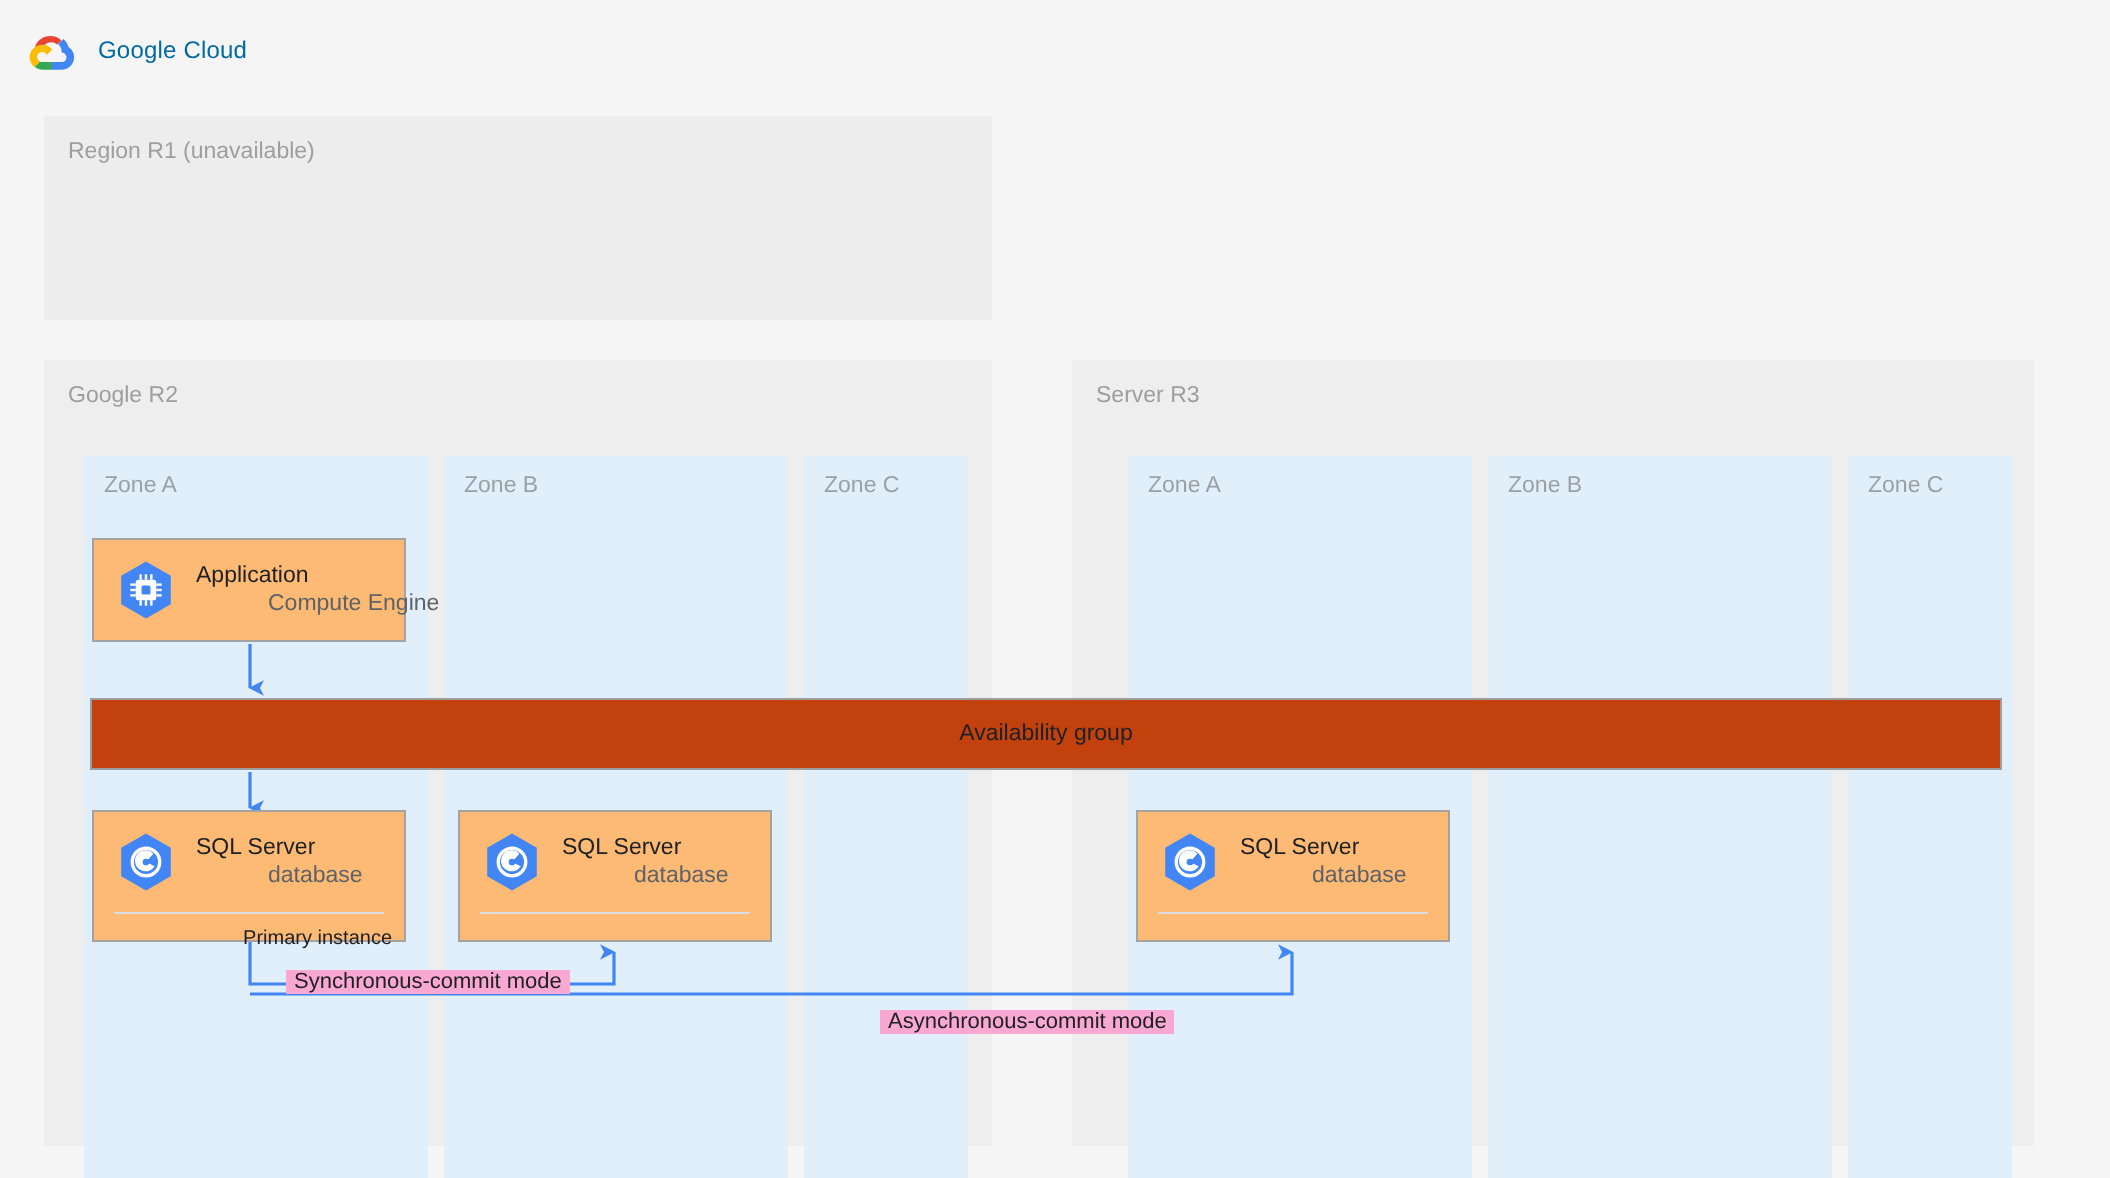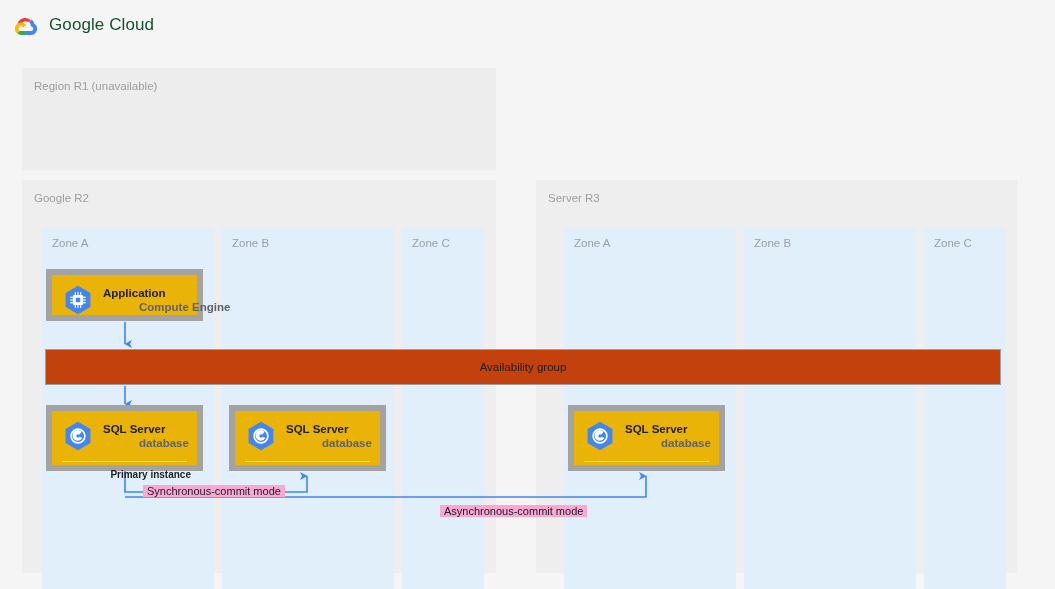--- a/index.html
+++ b/index.html
@@ -24,22 +24,22 @@
   .brand {
     position: absolute;
     left: 14px;
     top: 12px;
     display: flex;
     align-items: center;
     gap: 9px;
   }
   .brand-logo { width: 26px; height: 26px; display: block; }
   .brand-text {
-    font-size: 17px;
-    color: #14532d;
+    font-size: 12px;
+    color: #0369a1;
     letter-spacing: .1px;
     white-space: nowrap;
   }
 
   
   .region {
     position: absolute;
     background: #eeeeee;
   }
   .region-label {
@@ -62,24 +62,23 @@
     left: 10px;
     top: 9px;
     font-size: 11.5px;
     color: #9aa0a6;
     white-space: nowrap;
   }
 
   
   .card {
     position: absolute;
-    background: #eab308;
-    border: 6px solid #a3a3a3;
+    background: #fdba74;
+    border: 1px solid #a3a3a3;
     box-sizing: border-box;
-    font-weight: bold;
   }
   .card-main {
     display: flex;
     align-items: center;
     gap: 9px;
     padding: 9px 10px;
   }
   .card-icon { width: 32px; height: 32px; flex: 0 0 32px; display: block; }
   .card-text { display: flex; flex-direction: column; justify-content: center; }
   .card-title {
@@ -154,21 +153,21 @@
   <div class="brand">
     <svg class="brand-logo" viewBox="0 0 40 32">
       <path d="M24.3 10.2l1.2-1.2 .1-.5c-2.2-2-5.2-3.2-8.5-3.2C11.5 5.3 6.8 9 5.3 14c.2-.1 .5-.2 .8-.1l5.9-1s .3-.5 .5-.5c1.3-1.4 3.2-2.3 5.3-2.3 1.7 0 3.3 .6 4.5 1.6l2-1.5z" fill="#ea4335"></path>
       <path d="M31.3 13.9c-.7-2.5-2.1-4.7-4-6.4l-4.1 4.1c1.7 1.4 2.7 3.4 2.7 5.7v.7c2 0 3.7 1.7 3.7 3.7s-1.7 3.6-3.7 3.6h-7.4l-.7 .8v4.4l.7 .7h7.4c5.3 0 9.6-4.3 9.6-9.6 0-3.2-1.6-6.1-4.2-7.7z" fill="#4285f4"></path>
       <path d="M10.9 31.2h7.4V25.3h-7.4c-.5 0-1-.1-1.5-.3l-1 .3-2.8 2.8-.2 1c1.6 1.3 3.7 2.1 5.9 2.1z" fill="#34a853"></path>
       <path d="M10.9 12c-5.3 0-9.6 4.3-9.6 9.6 0 3.1 1.5 5.9 3.8 7.6l4.3-4.3c-1.4-.6-2.3-2-2.3-3.6 0-2 1.7-3.7 3.7-3.7 1.6 0 2.9 .9 3.6 2.3l4.3-4.3C16.9 13.5 14.1 12 10.9 12z" fill="#fbbc05"></path>
     </svg>
     <span class="brand-text">Google Cloud</span>
   </div>
 
-  <div class="region unavailable" style="left:22px; top:68px; width:474px; height:102px;text-align:right;">
+  <div class="region unavailable" style="left:22px; top:58px; width:474px; height:102px;text-align:right;">
     <span class="region-label">Region R1 (unavailable)</span>
   </div>
 
   <div class="region" style="left:22px; top:180px; width:474px; height:393px;">
     <span class="region-label">Google R2</span>
 
     <div class="zone" style="left:20px; top:48px; width:172px; height:509px;">
       <span class="zone-label">Zone A</span>
     </div>
     <div class="zone" style="left:200px; top:48px; width:172px; height:509px;">

